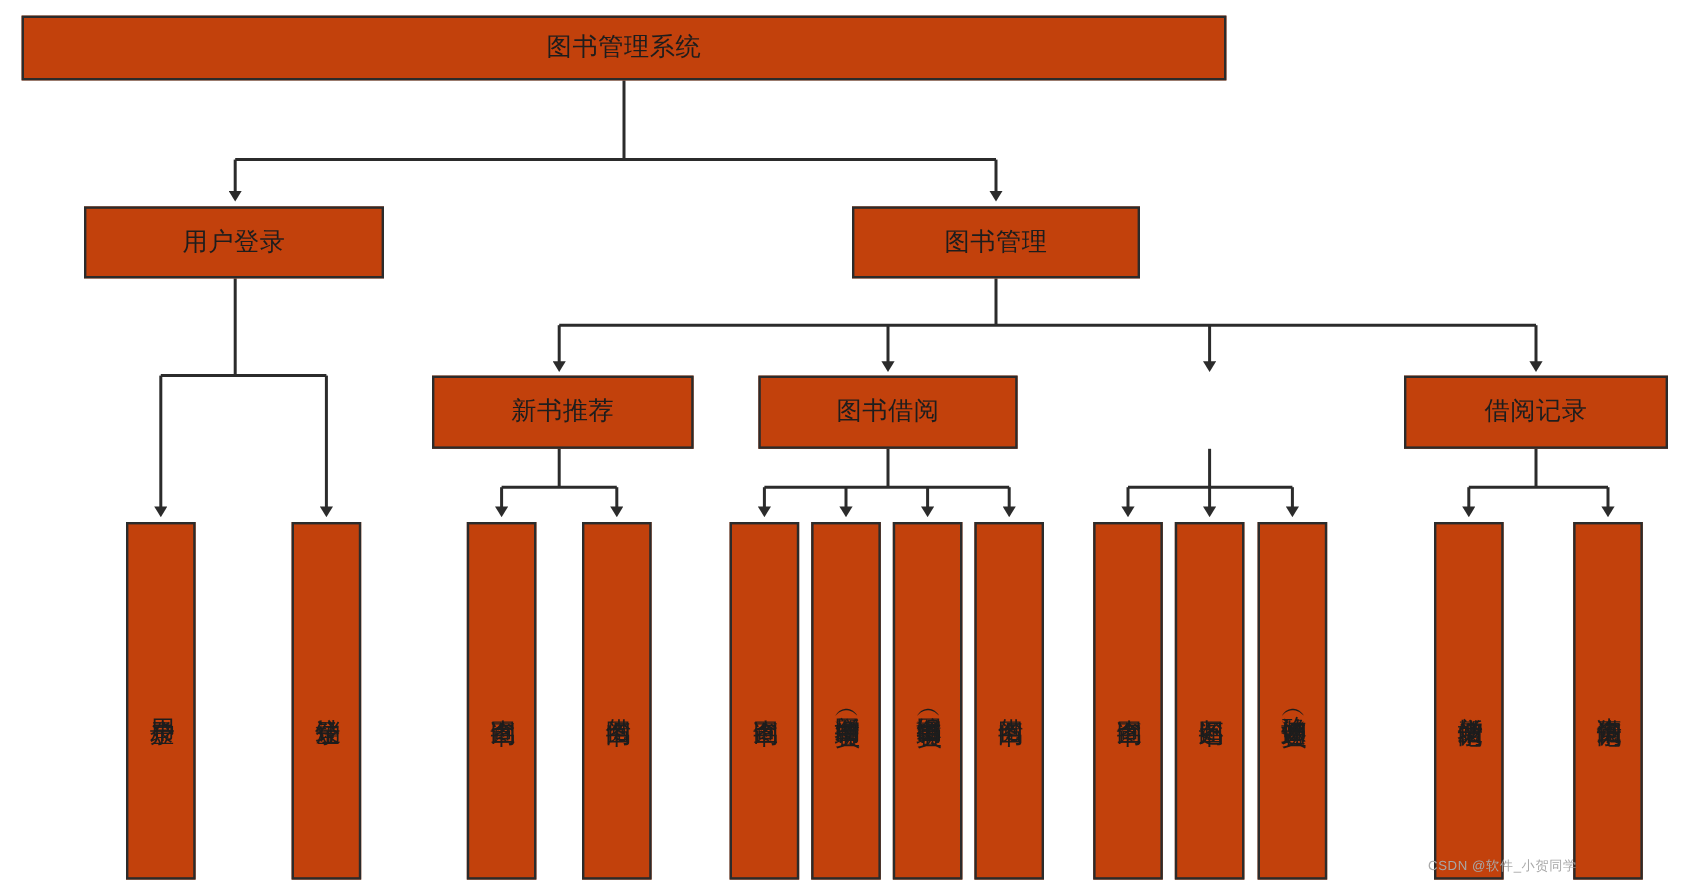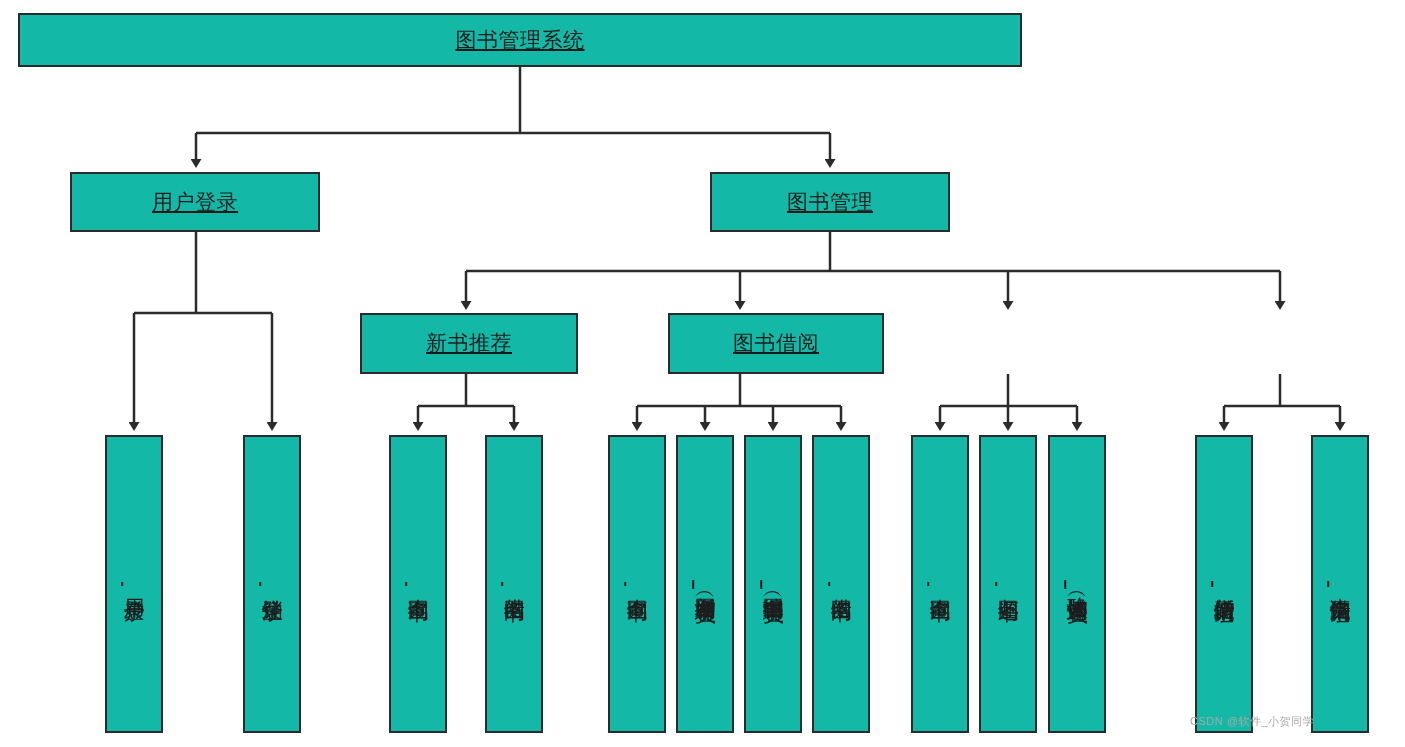--- a/index.html
+++ b/index.html
@@ -22,26 +22,25 @@
     position: absolute;
     left: 0;
     top: 0;
     width: 1405px;
     height: 747px;
     pointer-events: none;
   }
   .node {
     position: absolute;
     box-sizing: border-box;
-    background: #14b8a6;
+    background: #c2410c;
     border: 2.5px solid #2b2b2b;
     display: flex;
     align-items: center;
     justify-content: center;
-    text-decoration: underline;
   }
   .node .label {
     font-size: 21px;
     line-height: 1.18;
     color: #1d1d1d;
     letter-spacing: 0.5px;
     white-space: nowrap;
     text-align: center;
   }
   .node.root .label,
@@ -134,22 +133,25 @@
   <div class="node lvl1" style="left:70px; top:172px; width:250px; height:60px;">
     <span class="label">用户登录</span>
   </div>
   <div class="node lvl1" style="left:710px; top:172px; width:240px; height:60px;">
     <span class="label">图书管理</span>
   </div>
 
   <div class="node lvl2" style="left:360px; top:313px; width:218px; height:61px;">
     <span class="label">新书推荐</span>
   </div>
-  <div class="node lvl2" style="left:632px; top:313px; width:216px; height:61px;margin-left:36px;">
+  <div class="node lvl2" style="left:632px; top:313px; width:216px; height:61px;">
     <span class="label">图书借阅</span>
+  </div>
+  <div class="node lvl2" style="left:1170px; top:313px; width:220px; height:61px;">
+    <span class="label">借阅记录</span>
   </div>
 
   <div class="node leaf" style="left:105px; top:435px; width:58px; height:298px;">
     <span class="label">用户登录</span>
   </div>
   <div class="node leaf" style="left:243px; top:435px; width:58px; height:298px;">
     <span class="label">注销登录</span>
   </div>
 
   <div class="node leaf" style="left:389px; top:435px; width:58px; height:298px;">

